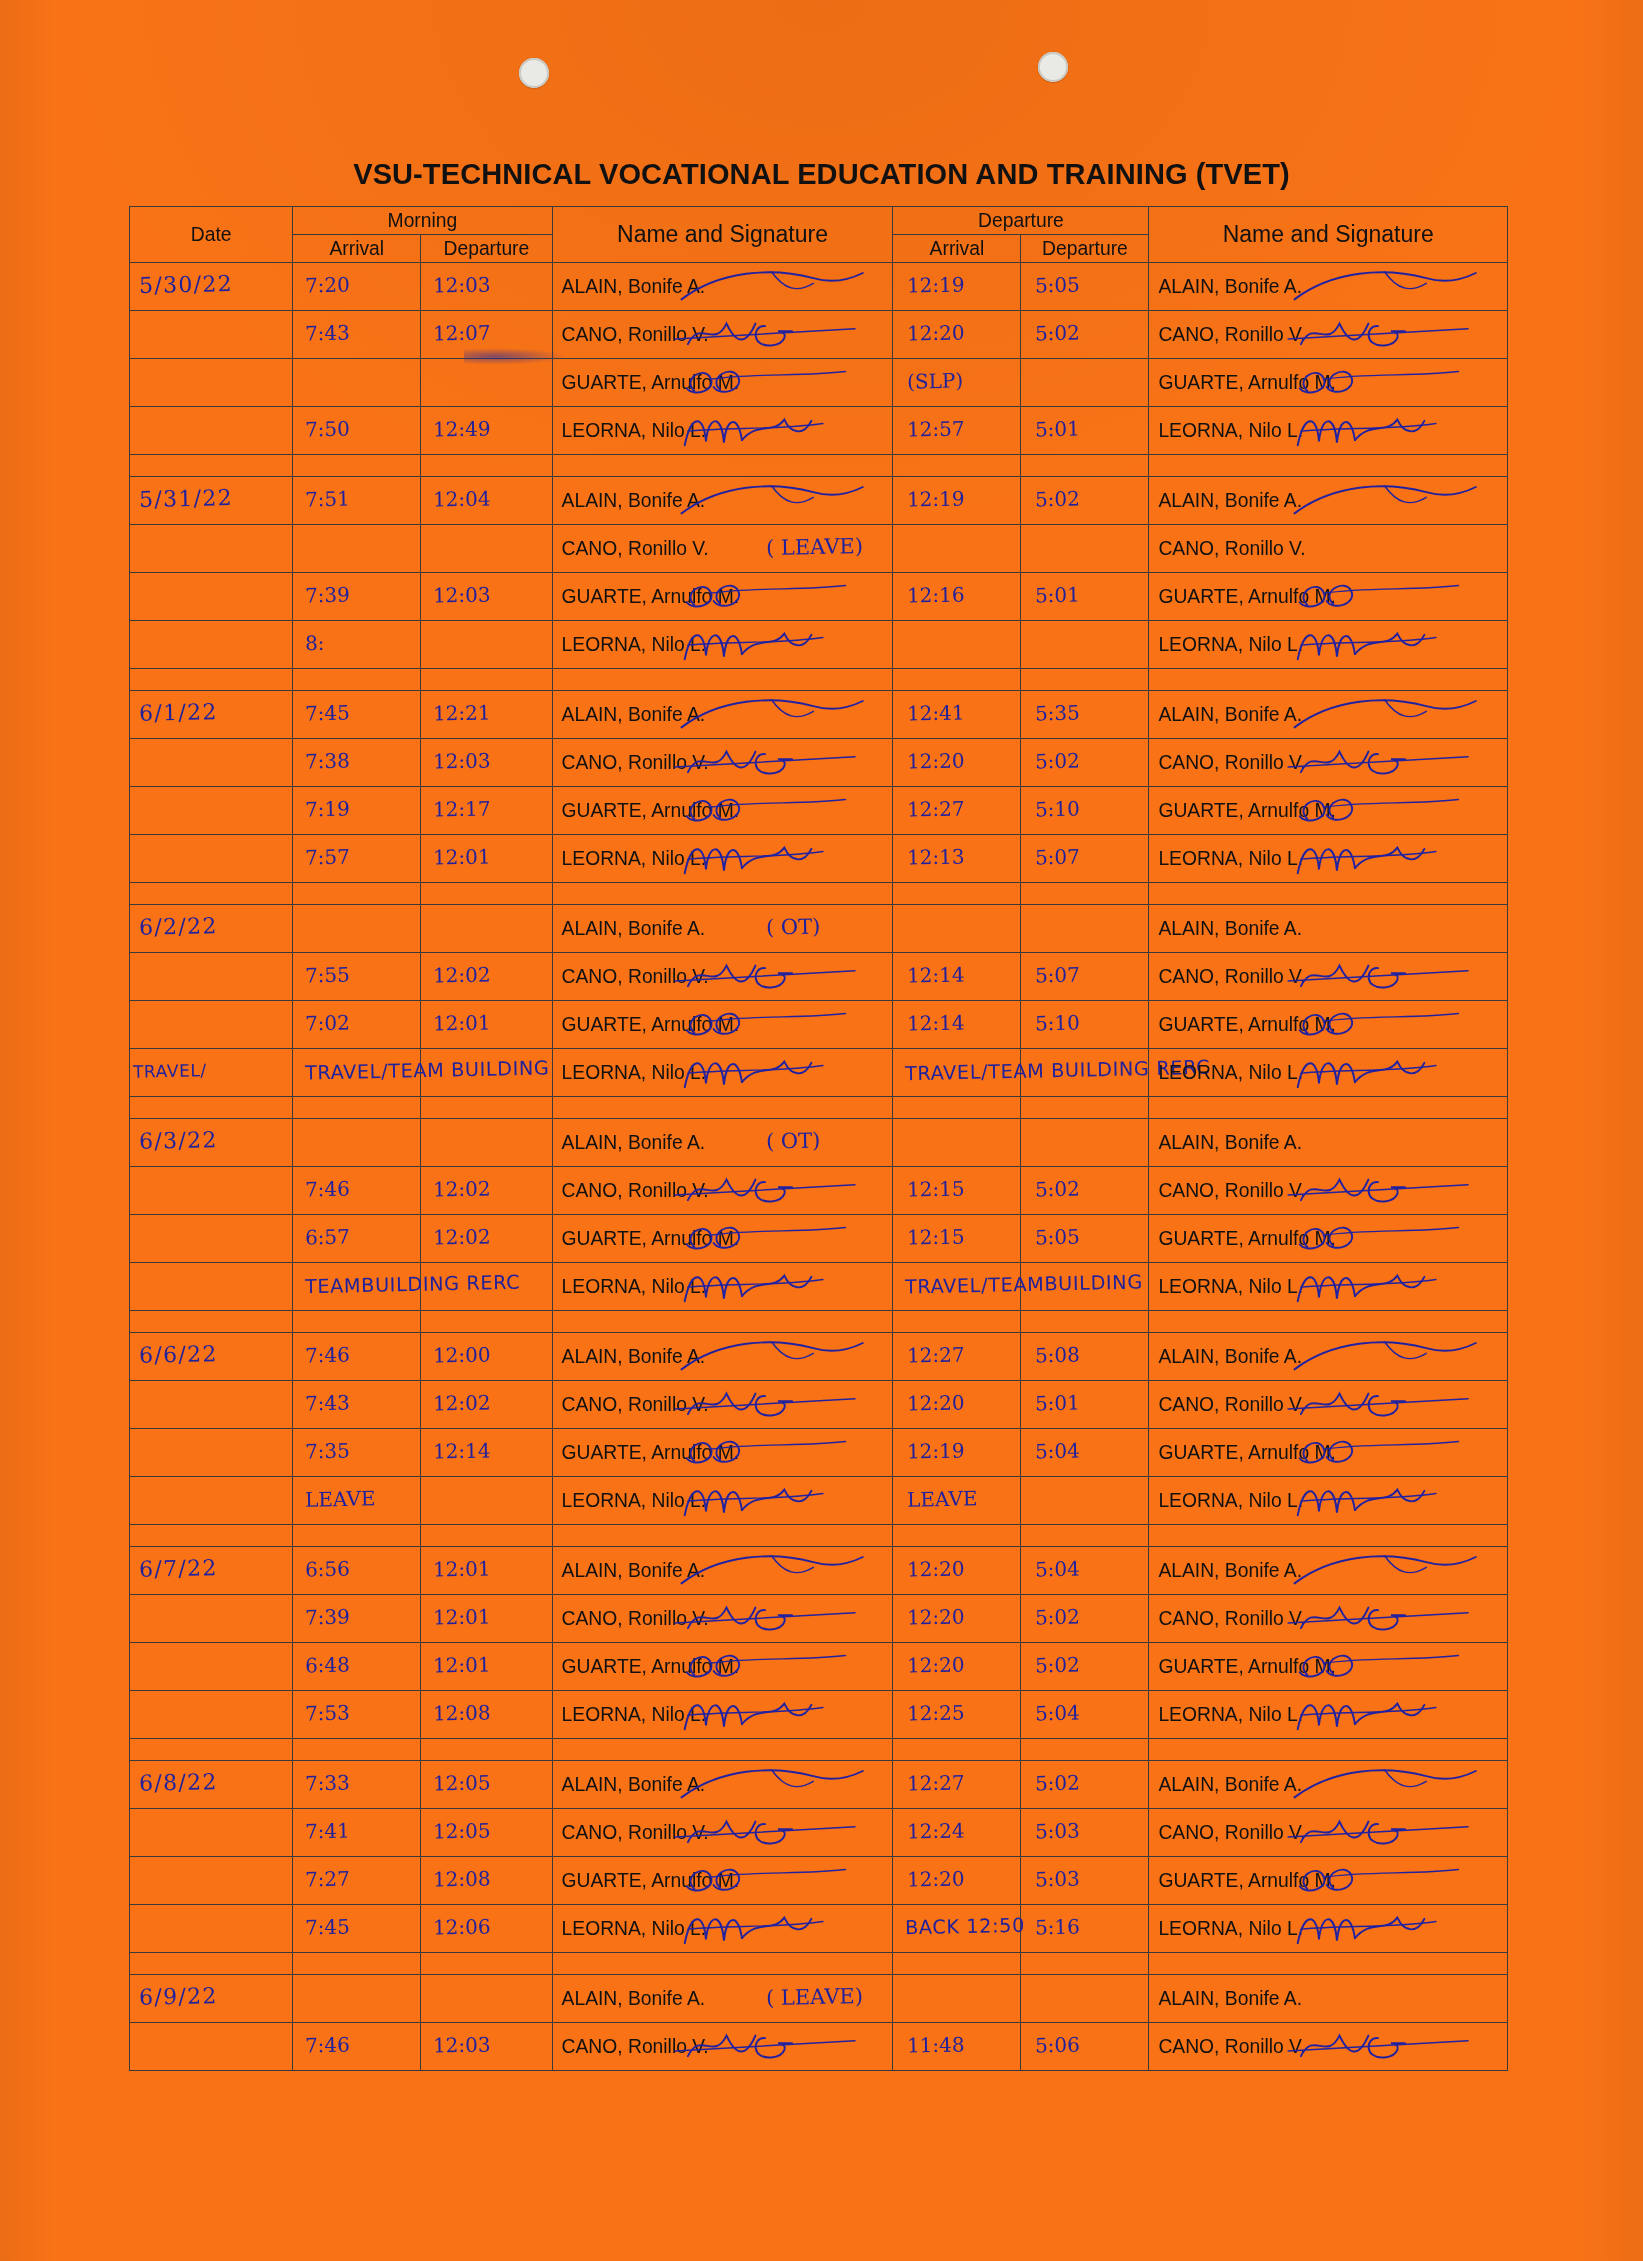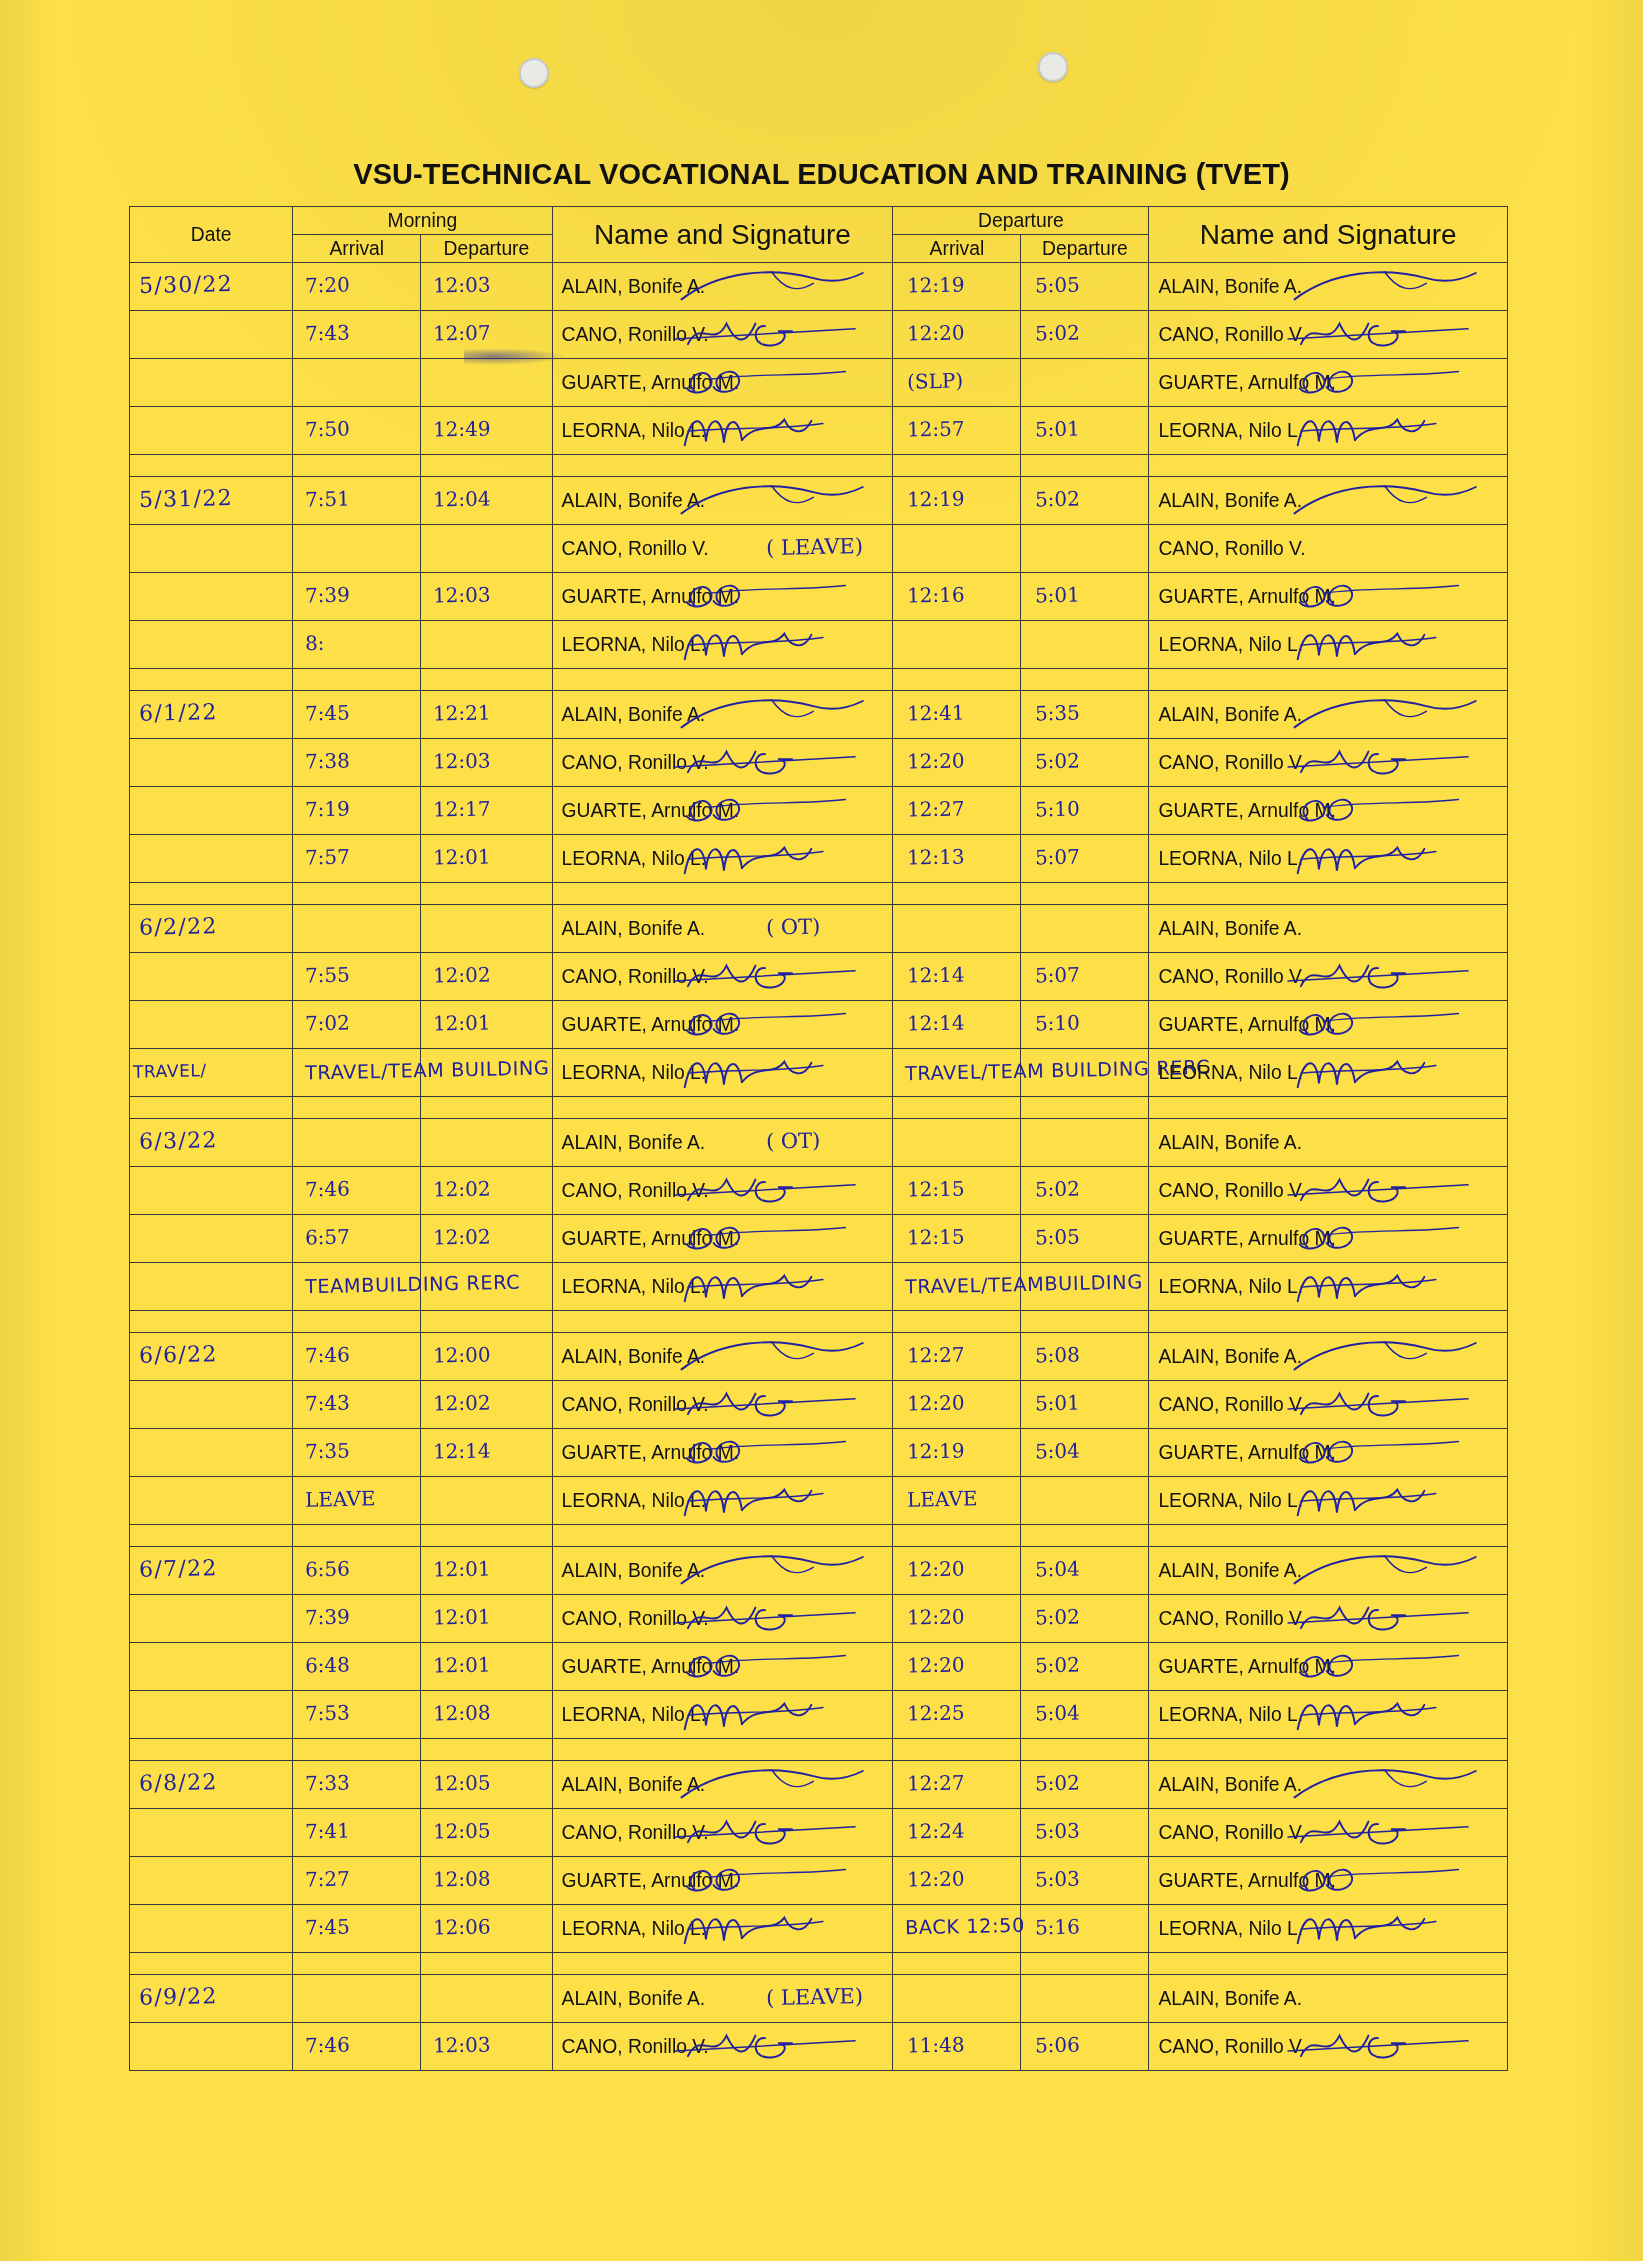--- a/index.html
+++ b/index.html
@@ -1,20 +1,20 @@
 <!DOCTYPE html>
 <html style="font-size:10.3px"><head>
 <meta charset="utf-8">
 <style>
   html,body{margin:0;padding:0;background:#d8d8d4;}
   body{font-family:"Liberation Sans", sans-serif;}
   .page{
     position:relative;
     width:1643px;height:2261px;
-    background:#fde047;
+    background:#f97316;
     overflow:hidden;
   }
   
   .paper-shade{
     position:absolute;inset:0;
     background:
       radial-gradient(120% 60% at 50% 0%, rgba(0,0,0,0.05) 0%, rgba(0,0,0,0) 40%),
       linear-gradient(90deg, rgba(0,0,0,0.06) 0px, rgba(0,0,0,0) 58px),
       linear-gradient(270deg, rgba(0,0,0,0.05) 0px, rgba(0,0,0,0) 71px);
     pointer-events:none;
@@ -55,21 +55,21 @@
     vertical-align:middle;
     position:relative;
   }
   .hdr{
     text-align:center;
     font-size:19.3px;
     font-weight:normal;
     color:#111;
     height:27px;
   }
-  .hdr.name{font-size:28px;}
+  .hdr.name{font-size:23px;}
   .r{height:48px;}
   .cell-name{
     padding-left:9px;
     font-size:19.3px;
     color:#111;
     white-space:nowrap;
   }
   
   .ink{
     position:absolute;

